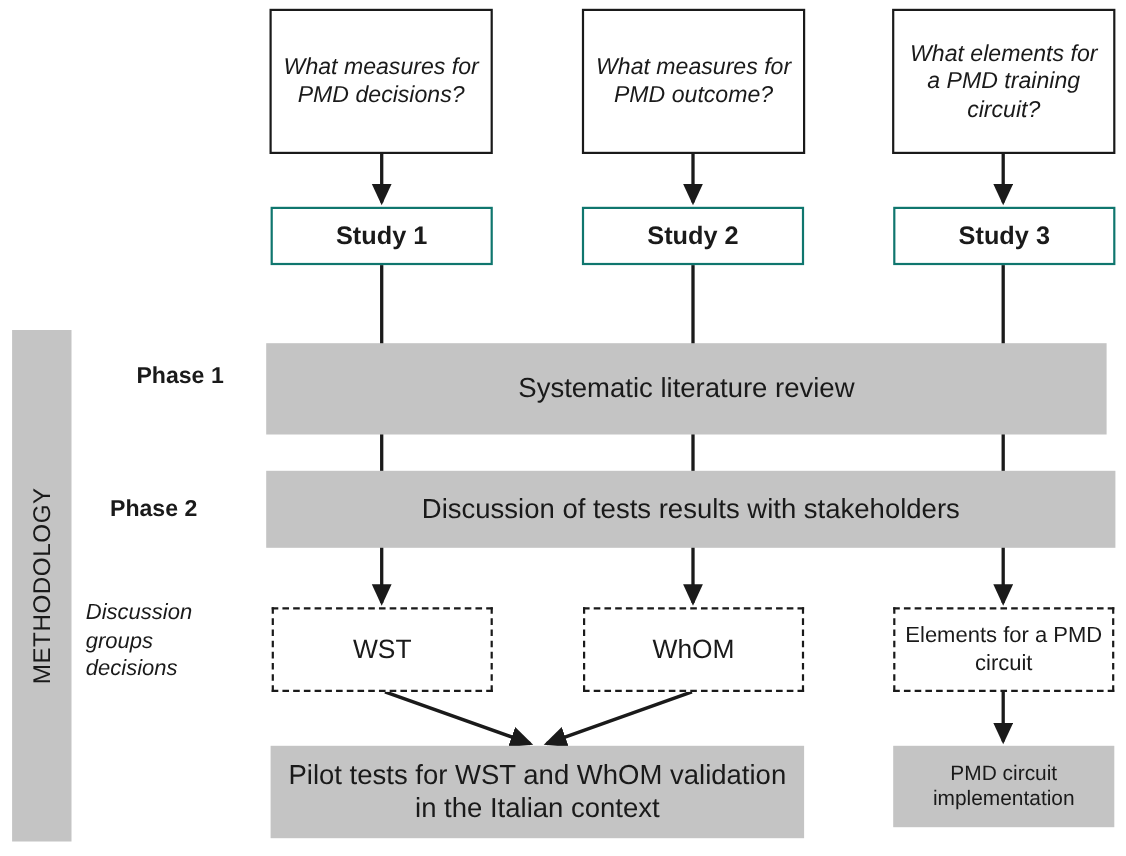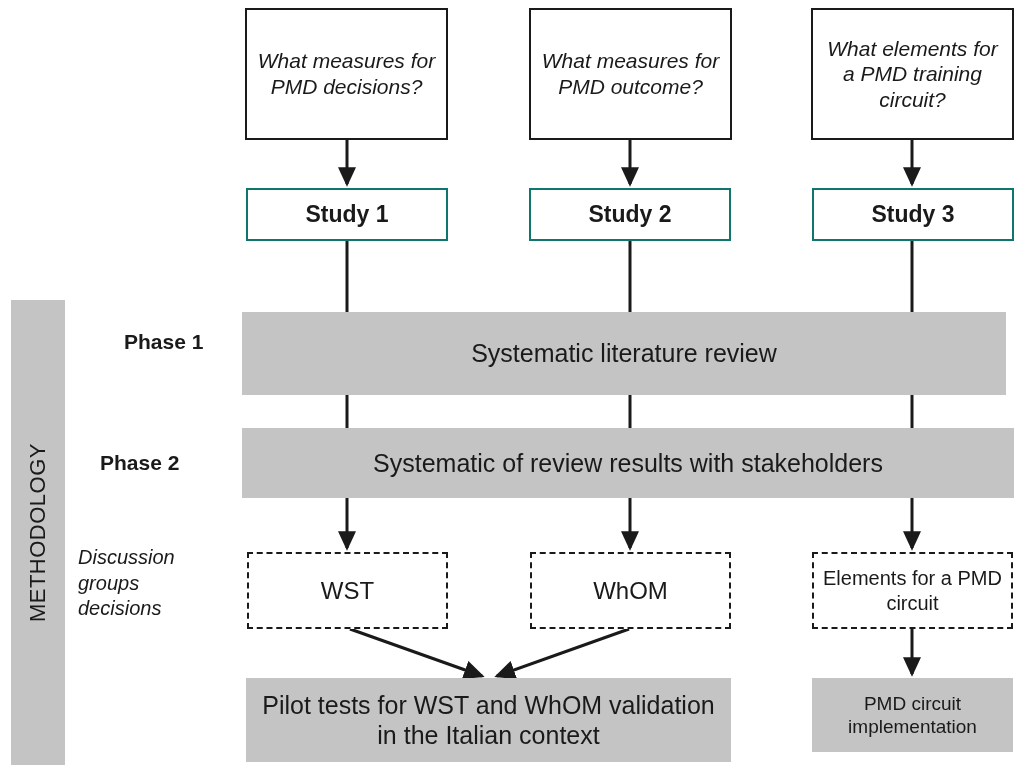--- a/index.html
+++ b/index.html
@@ -179,21 +179,21 @@
     <span>Phase 1</span>
   </div>
   <div class="box phase-band" style="left:242px; top:300px; width:764px; height:83px;margin-top:12px;">
     <span>Systematic literature review</span>
   </div>
 
   <div class="phase-label" style="left:100px; top:428px; width:135px; height:70px;">
     <span>Phase 2</span>
   </div>
   <div class="box phase-band" style="left:242px; top:428px; width:772px; height:70px;">
-    <span>Systematic of review results with stakeholders</span>
+    <span>Discussion of tests results with stakeholders</span>
   </div>
 
   <div class="decisions-label" style="left:78px; top:545px; width:150px; height:90px;">
     <span>Discussion groups decisions</span>
   </div>
 
   <div class="box dashed-box" style="left:247px; top:552px; width:201px; height:77px;">
     <span>WST</span>
   </div>
 

